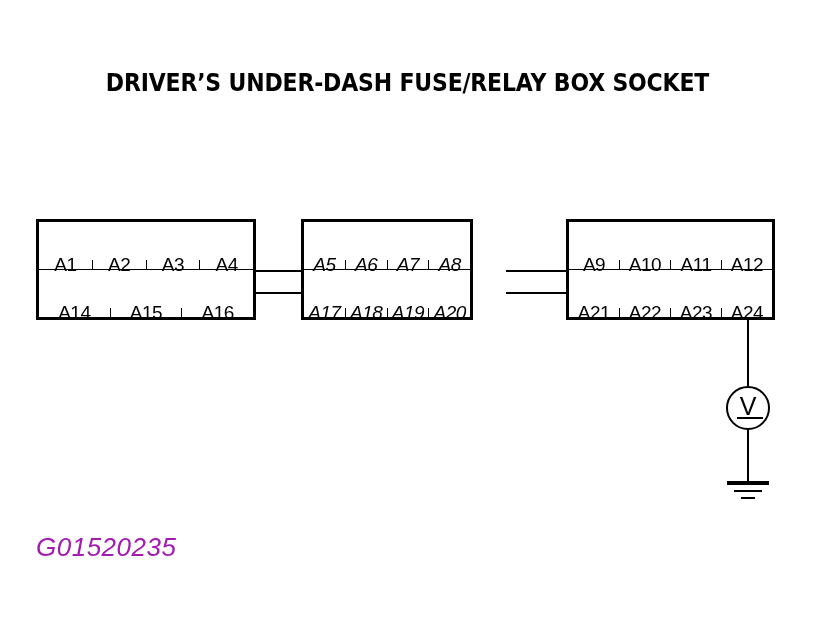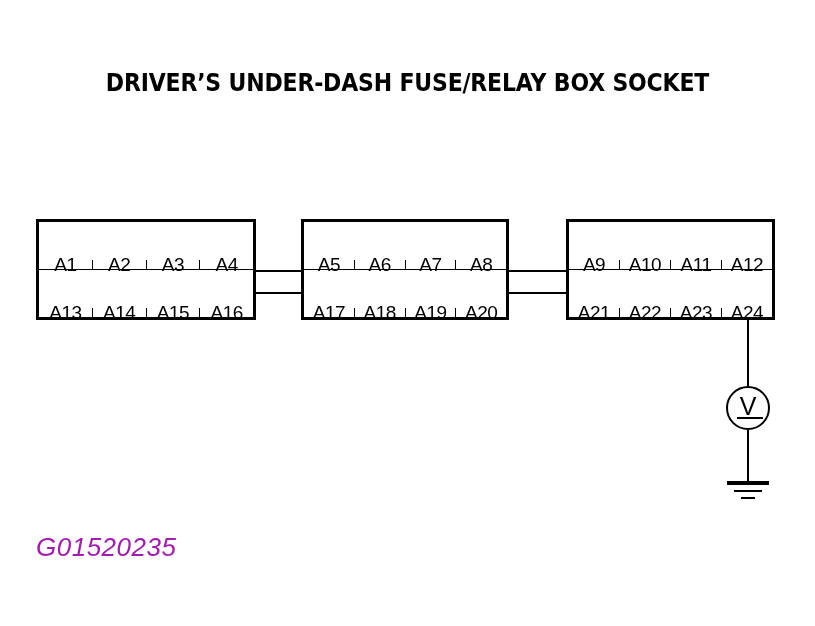--- a/index.html
+++ b/index.html
@@ -129,28 +129,27 @@
   <div class="title">DRIVER’S UNDER-DASH FUSE/RELAY BOX SOCKET</div>
 
   <div class="block" style="left:36px; top:219px; width:220px; height:101px;">
     <div class="row top">
       <div class="cell">A1</div>
       <div class="cell">A2</div>
       <div class="cell">A3</div>
       <div class="cell">A4</div>
     </div>
     <div class="row bottom">
-      <div class="cell">A13</div>
       <div class="cell">A14</div>
       <div class="cell">A15</div>
       <div class="cell">A16</div>
     </div>
   </div>
 
-  <div class="block" style="left:301px; top:219px; width:208px; height:101px;">
+  <div class="block" style="left:301px; top:219px; width:172px; height:101px;font-style:italic;">
     <div class="row top">
       <div class="cell">A5</div>
       <div class="cell">A6</div>
       <div class="cell">A7</div>
       <div class="cell">A8</div>
     </div>
     <div class="row bottom">
       <div class="cell">A17</div>
       <div class="cell">A18</div>
       <div class="cell">A19</div>

